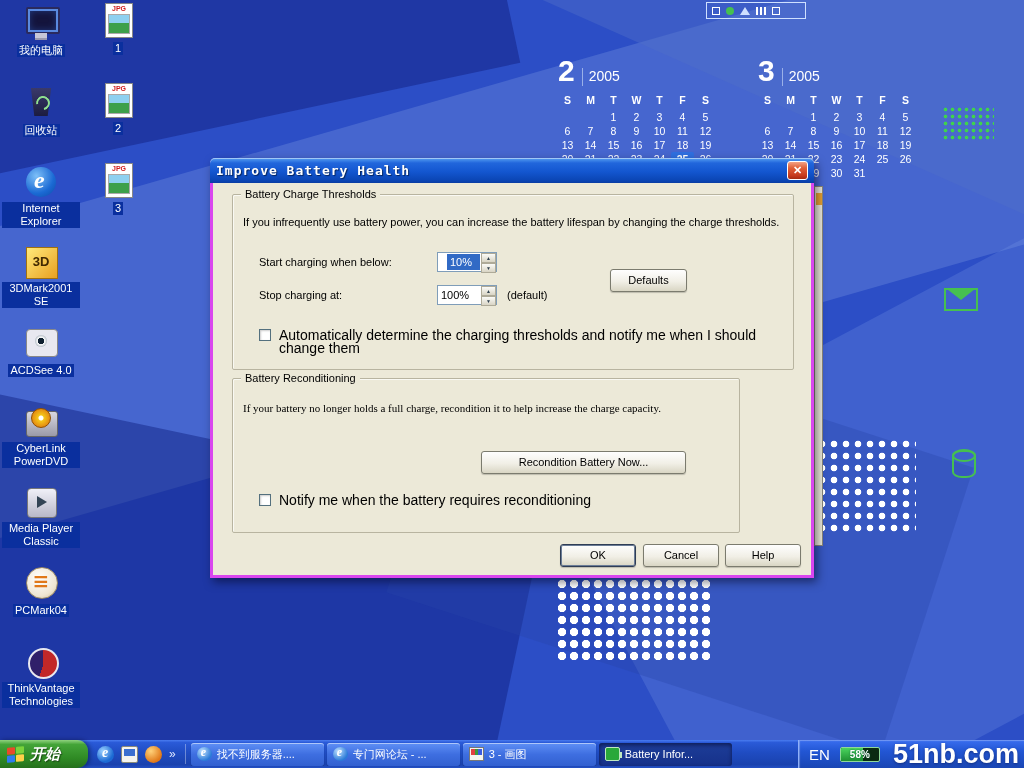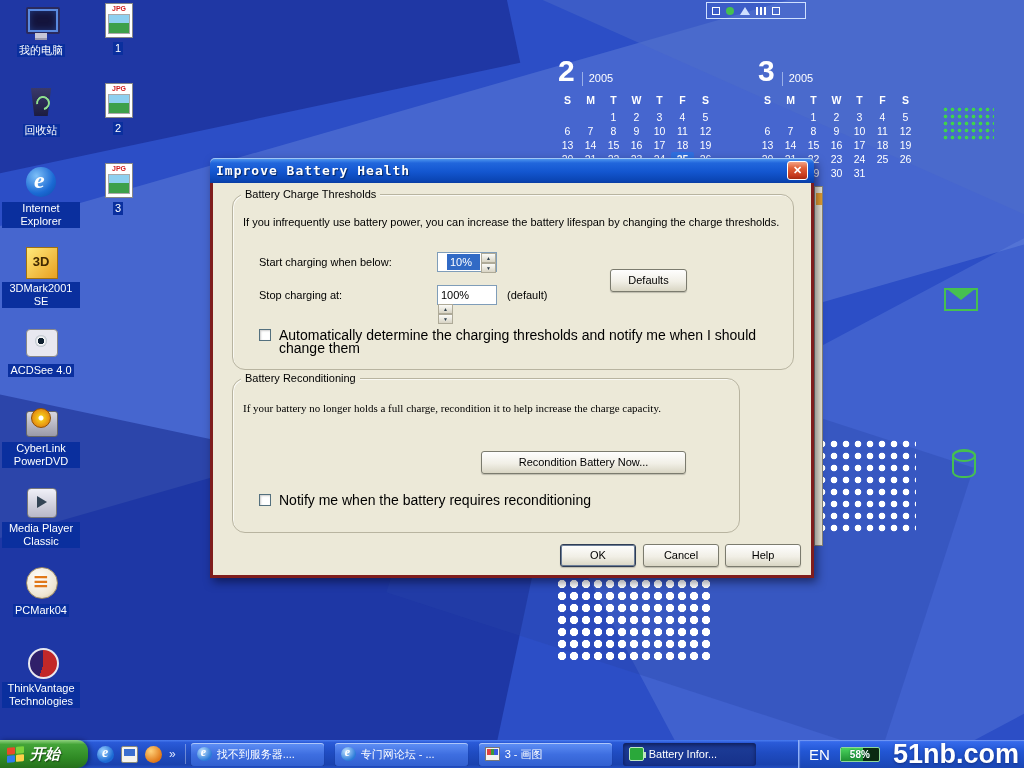--- a/index.html
+++ b/index.html
@@ -35,21 +35,21 @@
   .tw-sq { width:8px; height:8px; border:1px solid #fff; }
   .tw-dot { width:8px; height:8px; border-radius:50%; background:#46c050; }
   .tw-tri { width:0; height:0; border-left:5px solid transparent; border-right:5px solid transparent; border-bottom:8px solid #cfe0ff; }
   .tw-bar { width:10px; height:8px; background:repeating-linear-gradient(90deg,#fff 0 2px,rgba(0,0,0,0) 2px 4px); }
 
   
   .calendar { position:absolute; top:52px; width:168px; color:#fff; z-index:1; }
   #cal-0 { left:556px; } #cal-1 { left:756px; }
   .cal-head { display:flex; align-items:flex-end; gap:7px; padding-left:2px; height:34px; }
   .cal-month { font-size:30px; font-weight:bold; line-height:1; }
-  .cal-year { font-size:11px; border-left:1px solid #9ab0e8; padding-left:6px; padding-bottom:2px; }
+  .cal-year { font-size:14px; border-left:1px solid #9ab0e8; padding-left:6px; padding-bottom:2px; }
   .cal-grid { display:grid; grid-template-columns:repeat(7,23px); margin-top:7px; }
   .cal-cell { height:14px; font-size:10.5px; line-height:14px; text-align:center; }
   .cal-dow { font-weight:bold; height:17px; }
   .cal-hl { background:#2f6fe0; border-radius:2px; font-weight:bold; }
 
   
   #desk-icons { position:absolute; left:2px; top:4px; width:78px; z-index:2; }
   #jpg-icons  { position:absolute; left:88px; top:2px; width:60px; z-index:2; }
   .desk-icon { height:80px; text-align:center; cursor:pointer; }
   .desk-label { display:inline-block; margin-top:2px; padding:0 2px; background:#0a2f9e; color:#fff;
@@ -105,46 +105,46 @@
   .ic-jpg-file::after { content:""; position:absolute; left:7px; top:12px; width:20px; height:18px;
     background:linear-gradient(180deg,#8fd0f0 0 45%,#3da04a 45% 100%); border:1px solid #aaa; }
 
   
   .bg-window { position:absolute; left:814px; top:186px; width:9px; height:360px; background:#ece9d8;
     border:1px solid #8a867a; z-index:3; }
   .bg-window::before { content:""; position:absolute; left:1px; top:6px; width:6px; height:12px; background:#e8a030; }
 
   
   .dialog { position:absolute; left:210px; top:158px; width:604px; height:420px; z-index:4;
-    background:#7f1d1d; border-radius:6px 6px 0 0; padding:0 3px 3px 3px;
+    background:#d946ef; border-radius:6px 6px 0 0; padding:0 3px 3px 3px;
     box-shadow:3px 4px 10px rgba(0,0,20,.5); font-size:11px; color:#000; }
   .titlebar { height:25px; margin:0 -3px; border-radius:5px 5px 0 0; display:flex; align-items:center; padding:0 6px;
     background:linear-gradient(180deg,#57a0f2 0%,#2166dc 20%,#1356d0 55%,#0a44b2 92%,#0a3da2 100%);
     box-shadow:inset 0 1px 0 rgba(255,255,255,.45); }
   .title-text { color:#fff; font:bold 13px "DejaVu Sans Mono",monospace; letter-spacing:1px; text-shadow:1px 1px 1px #04245e; }
   .close-btn { margin-left:auto; width:21px; height:19px; border:1px solid #fff; border-radius:3px;
     background:linear-gradient(180deg,#f2a285 0%,#e06038 35%,#c63a1e 80%,#a52a12 100%);
     color:#fff; font:bold 11px/17px "Liberation Sans",sans-serif; text-align:center; cursor:pointer; }
   .dialog-body { position:relative; height:392px; background:#ece9d8; }
 
-  .groupbox { position:absolute; border:1px solid #b8b4a0; border-radius:13px;
+  .groupbox { position:absolute; border:1px solid #b8b4a0; border-radius:2px;
     box-shadow:inset 1px 1px 0 rgba(255,255,255,.7); }
   .group-thresholds { left:19px; top:11px; width:562px; height:176px; }
   .group-recondition { left:19px; top:195px; width:508px; height:155px; }
   .groupbox-title { position:absolute; top:-7px; left:8px; background:#ece9d8; padding:0 4px; font-size:11px; }
 
   .dlg-text { position:absolute; font-size:11px; line-height:13px; }
   .desc1 { left:30px; top:33px; width:540px; }
   .label-start { left:46px; top:73px; }
   .label-stop { left:46px; top:106px; }
   .note-default { left:294px; top:106px; }
   .desc2 { left:30px; top:219px; width:540px;font-family:Liberation Serif, serif; }
 
   .spinner { position:absolute; width:60px; height:20px; background:#fff; border:1px solid #7f9db9; display:flex; }
-  .spin-start { left:224px; top:69px;padding-left:8px; } .spin-stop { left:224px; top:102px;flex-direction:column; }
+  .spin-start { left:224px; top:69px;padding-left:8px; } .spin-stop { left:224px; top:102px; }
   .spin-value { flex:1; font-size:11px; line-height:18px; padding:0 3px; }
   .spin-value.selected { background:#316ac5; color:#fff; margin:1px; line-height:16px; }
   .spin-btns { width:15px; display:flex; flex-direction:column; }
   .spin-up,.spin-down { flex:1; font-size:5px; line-height:8px; text-align:center; color:#30404e; cursor:pointer;
     background:linear-gradient(#fbfbf8,#d8d4c4); border:1px solid #aeaa98; }
 
   .xp-btn { position:absolute; height:23px; border:1px solid #7b7b6e; border-radius:3px; cursor:pointer;
     background:linear-gradient(180deg,#fefefe,#f1efe6 55%,#d9d6c4); font-size:11px; line-height:21px; text-align:center;
     box-shadow:0 1px 1px rgba(0,0,0,.2); }
   .btn-defaults { left:397px; top:86px; width:77px; }
@@ -174,21 +174,21 @@
   .quicklaunch { display:flex; align-items:center; gap:7px; padding:0 9px; flex:none; }
   .ql-icon { width:17px; height:17px; cursor:pointer; position:relative; }
   .ql-ie { border-radius:50%; background:radial-gradient(circle at 35% 30%,#9ed2ff,#1b6ad4 65%); }
   .ql-ie::after { content:"e"; position:absolute; left:5px; top:-2px; color:#fff; font:italic bold 14px/17px "Liberation Serif",serif; }
   .ql-desktop { background:#f4f4ef; border:1px solid #8a8a7a; border-radius:2px; }
   .ql-desktop::after { content:""; position:absolute; left:2px; top:2px; width:11px; height:7px; background:#3a6fd0; }
   .ql-player { border-radius:50%; background:radial-gradient(circle at 35% 30%,#ffd27a,#e07818 70%); }
   .ql-chevron { color:#dce6ff; font-size:12px; cursor:pointer; }
   .tb-divider { width:1px; height:20px; background:rgba(255,255,255,.35); flex:none; }
 
-  #task-buttons { display:flex; gap:11px; flex:1; padding:0 5px; overflow:hidden; }
+  #task-buttons { display:flex; gap:3px; flex:1; padding:0 5px; overflow:hidden; }
   .task-btn { width:133px; flex:none; height:23px; border-radius:3px; cursor:pointer;
     background:linear-gradient(180deg,#5f90f6,#3e6ee0 50%,#3260d0);
     box-shadow:inset 0 1px 0 rgba(255,255,255,.5),0 1px 1px rgba(0,0,20,.35);
     display:flex; align-items:center; gap:5px; padding:0 6px; color:#fff; font-size:11px; }
   .task-btn.active { background:linear-gradient(180deg,#1d3d98,#16318a);
     box-shadow:inset 0 2px 4px rgba(0,0,30,.55); }
   .tb-label { white-space:nowrap; overflow:hidden; text-overflow:ellipsis; }
   .tb-ic { width:15px; height:14px; flex:none; position:relative; }
   .tb-ie-page { border-radius:50%; background:radial-gradient(circle at 35% 30%,#bfe0ff,#2a7ad8 70%); }
   .tb-ie-page::after { content:"e"; position:absolute; left:4px; top:-2px; color:#fff; font:italic bold 12px/14px "Liberation Serif",serif; }

